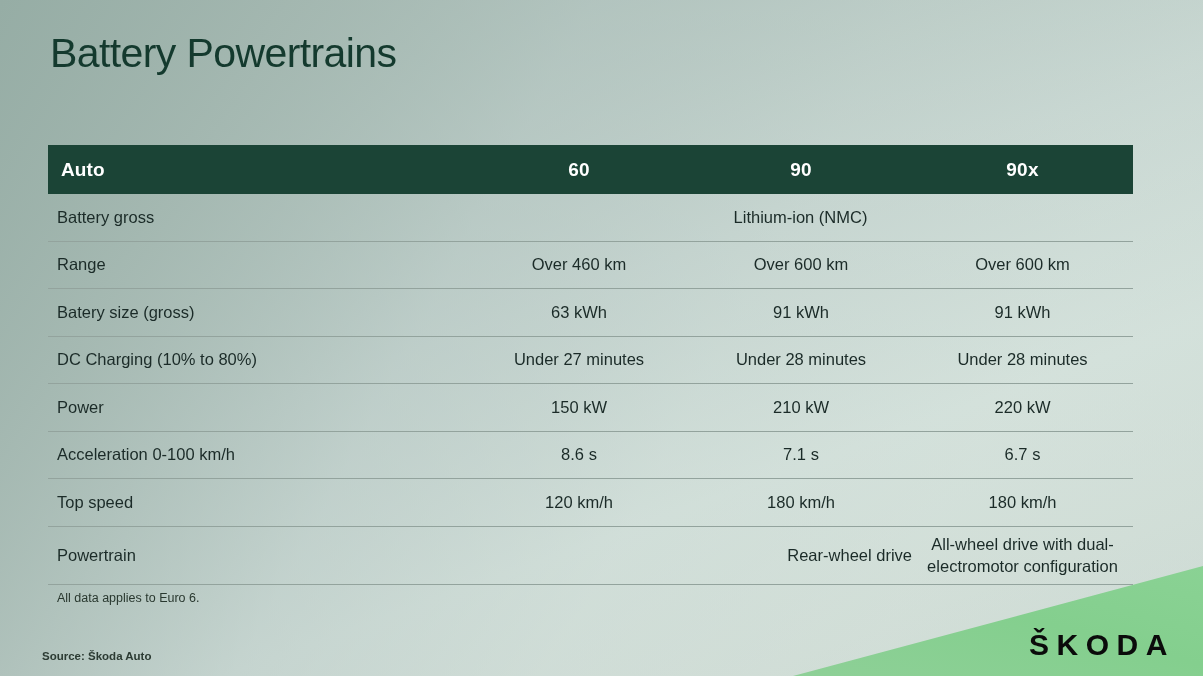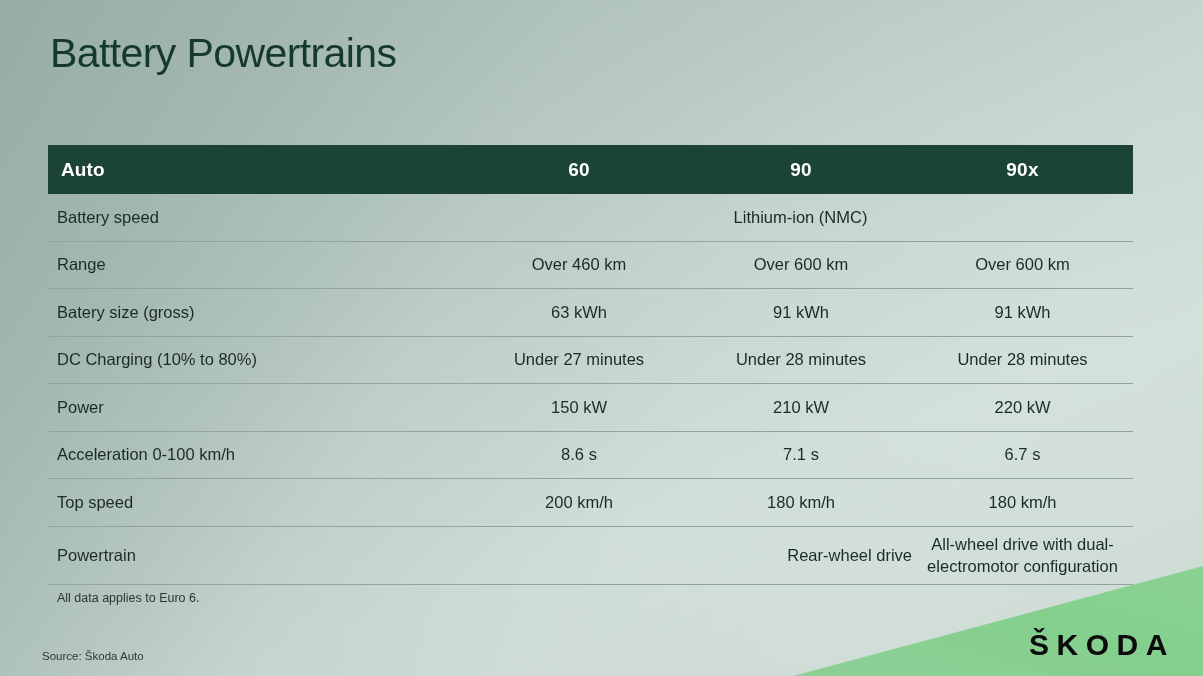--- a/index.html
+++ b/index.html
@@ -137,20 +137,21 @@
     top: 591px;
     font-size: 12.5px;
     color: #29382f;
   }
   #source-line {
     position: absolute;
     left: 42px;
     top: 650px;
     font-size: 11.5px;
     color: #2c3b33;
+    font-weight: bold;
   }
 
   
   #brand-logo {
     position: absolute;
     left: 1029px;
     top: 630px;
     font-size: 30px;
     font-weight: 700;
     letter-spacing: 7.5px;
@@ -189,21 +190,21 @@
         <tr>
           <th class="th-label">Auto</th>
           <th class="th-val">60</th>
           <th class="th-val">90</th>
           <th class="th-val">90x</th>
         </tr>
       </thead>
       <tbody>
 
         <tr>
-          <td class="td-label">Battery speed</td>
+          <td class="td-label">Battery gross</td>
           <td class="td-val td-span-all" colspan="3">Lithium-ion (NMC)</td>
         </tr>
 
         <tr>
           <td class="td-label">Range</td>
           <td class="td-val">Over 460 km</td>
           <td class="td-val">Over 600 km</td>
           <td class="td-val">Over 600 km</td>
         </tr>
 
@@ -230,21 +231,21 @@
 
         <tr>
           <td class="td-label">Acceleration 0-100 km/h</td>
           <td class="td-val">8.6 s</td>
           <td class="td-val">7.1 s</td>
           <td class="td-val">6.7 s</td>
         </tr>
 
         <tr>
           <td class="td-label">Top speed</td>
-          <td class="td-val">200 km/h</td>
+          <td class="td-val">120 km/h</td>
           <td class="td-val">180 km/h</td>
           <td class="td-val">180 km/h</td>
         </tr>
 
         <tr class="row-tall">
           <td class="td-label">Powertrain</td>
           <td class="td-val td-span-two" colspan="2">Rear-wheel drive</td>
           <td class="td-val">All-wheel drive with dual-electromotor configuration</td>
         </tr>
 

